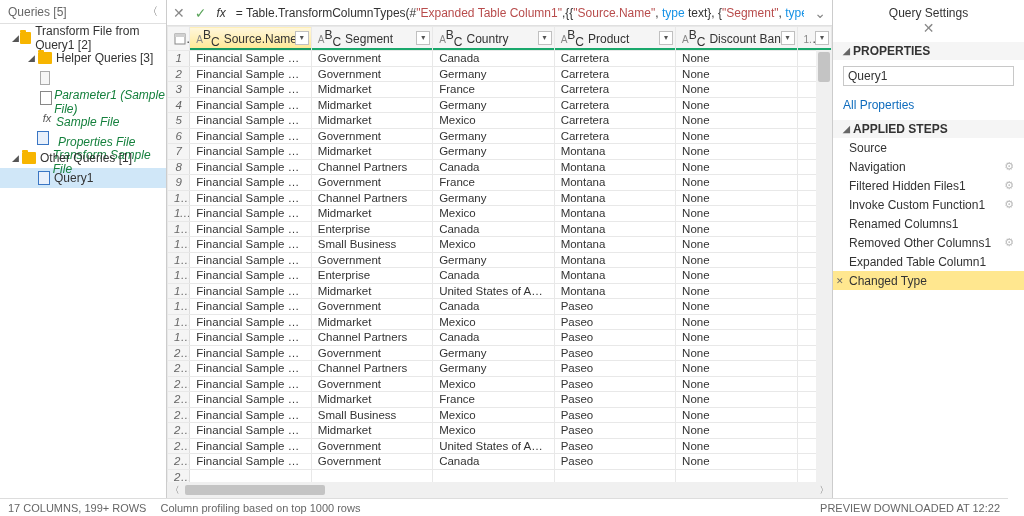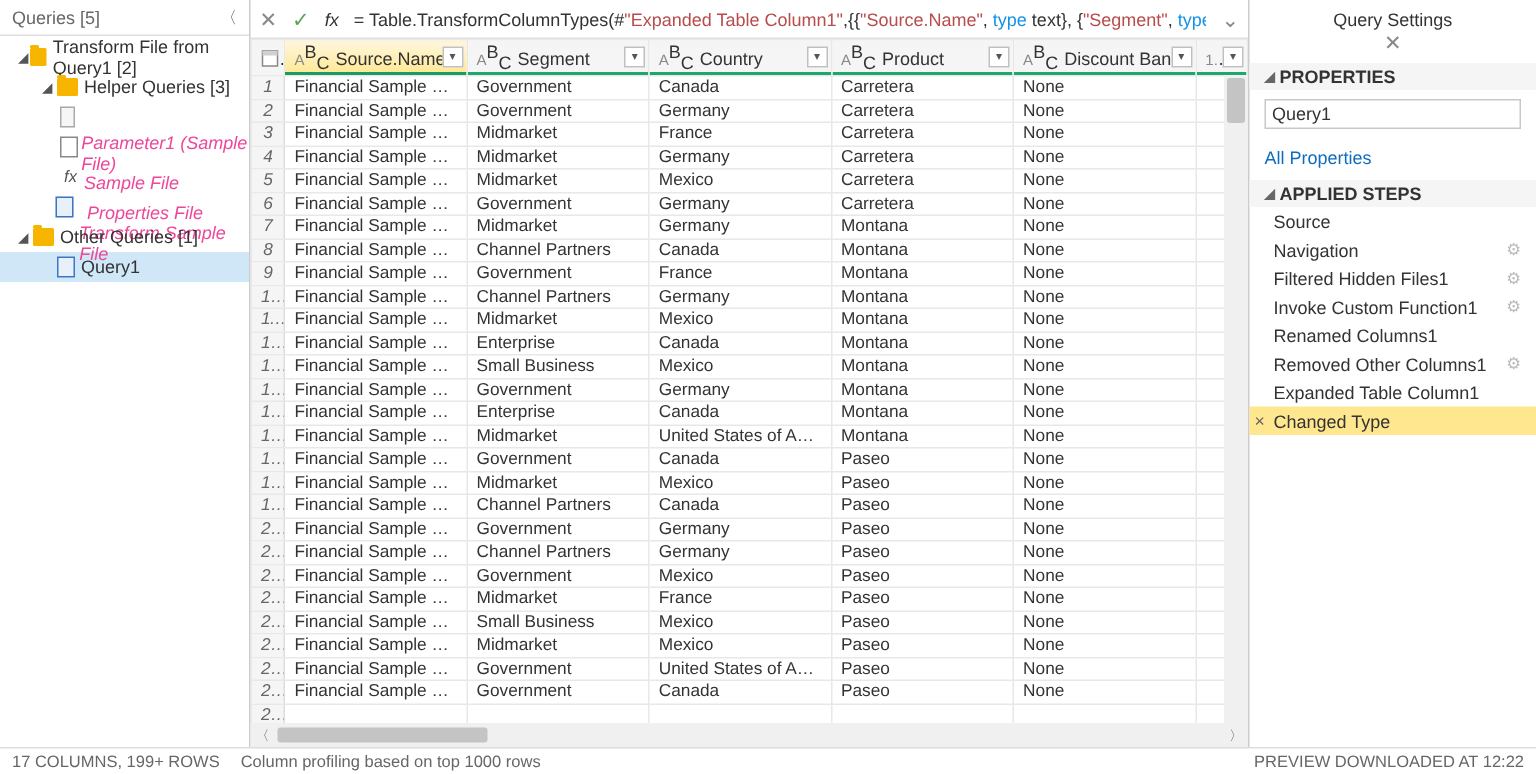--- a/index.html
+++ b/index.html
@@ -16,21 +16,21 @@
   .q-item.l2 { padding-left:28px; }
   .q-item.l3 { padding-left:40px; }
   .q-item.sel { background:#d0e7f8; }
   .tw { width:10px; font-size:9px; color:#555; display:inline-block; }
   .folder-icon { width:14px; height:12px; background:#f7b500; border-radius:1px; margin-right:4px; position:relative; }
   .folder-icon::before { content:""; position:absolute; top:-2px; left:0; width:6px; height:2px; background:#f7b500; border-radius:1px 1px 0 0; }
   .file-icon { width:12px; height:14px; border:1px solid #888; margin-right:4px; background:#fff; }
   .blue-file { width:12px; height:14px; border:1px solid #3a76c4; margin-right:4px; background:#e8f0fb; }
   .param-icon { width:12px; height:14px; border:1px solid #aaa; margin-right:4px; background:#f6f6f6; position:relative; }
   .fx-icon { width:14px; text-align:center; font-style:italic; color:#555; margin-right:4px; font-size:11px; }
-  .ital { font-style:italic; color:#ec4899;margin-top:47px; }
+  .ital { font-style:italic; color:#15803d;margin-top:47px; }
   
   .center { flex:1; display:flex; flex-direction:column; min-width:0; }
   .formula-bar { height:26px; display:flex; align-items:center; border-bottom:1px solid #e0e0e0; padding:0 6px; gap:10px; }
   .fb-btn { color:#888; cursor:pointer; font-size:14px; }
   .fx-label { font-style:italic; color:#333; font-size:12px; }
   .formula-text { flex:1; white-space:nowrap; overflow:hidden; color:#222; }
   .formula-text .eq { color:#333; }
   .formula-text .kw { color:#1592e6; }
   .formula-text .str { color:#b84c4c; }
   .grid-wrap { flex:1; position:relative; overflow:hidden; }
@@ -61,21 +61,21 @@
   .props { padding:6px 10px 8px; }
   .props .lbl { color:#666; margin-bottom:3px; }
   .props input { width:100%; border:1px solid #c8c8c8; padding:2px 4px; height:20px; }
   .all-props { color:#0f6cbd; padding:4px 10px 8px; cursor:pointer; }
   .steps { flex:1; }
   .step { display:flex; align-items:center; padding:2px 10px 2px 16px; height:19px; cursor:pointer; position:relative; }
   .step .gear { margin-left:auto; color:#bbb; font-size:11px; }
   .step.sel { background:#ffe78f; }
   .step.sel::before { content:"✕"; position:absolute; left:3px; font-size:9px; color:#666; }
   
-  .status-bar { position:absolute; left:0; right:0; bottom:0; height:18px; border-top:1px solid #ddd; display:flex; align-items:center; padding:0 8px; background:#fff; }
+  .status-bar { position:absolute; left:0; right:16px; bottom:0; height:18px; border-top:1px solid #ddd; display:flex; align-items:center; padding:0 8px; background:#fff; }
   .status-bar .sl { color:#666; font-size:11px; }
   .status-bar .sr { margin-left:auto; color:#666; font-size:11px; }
   .corner-cell { width:22px; background:#f5f5f5; text-align:center; }
   .corner-cell svg { vertical-align:middle; }
 </style>
 </head>
 <body>
 
 <div class="root">
 

